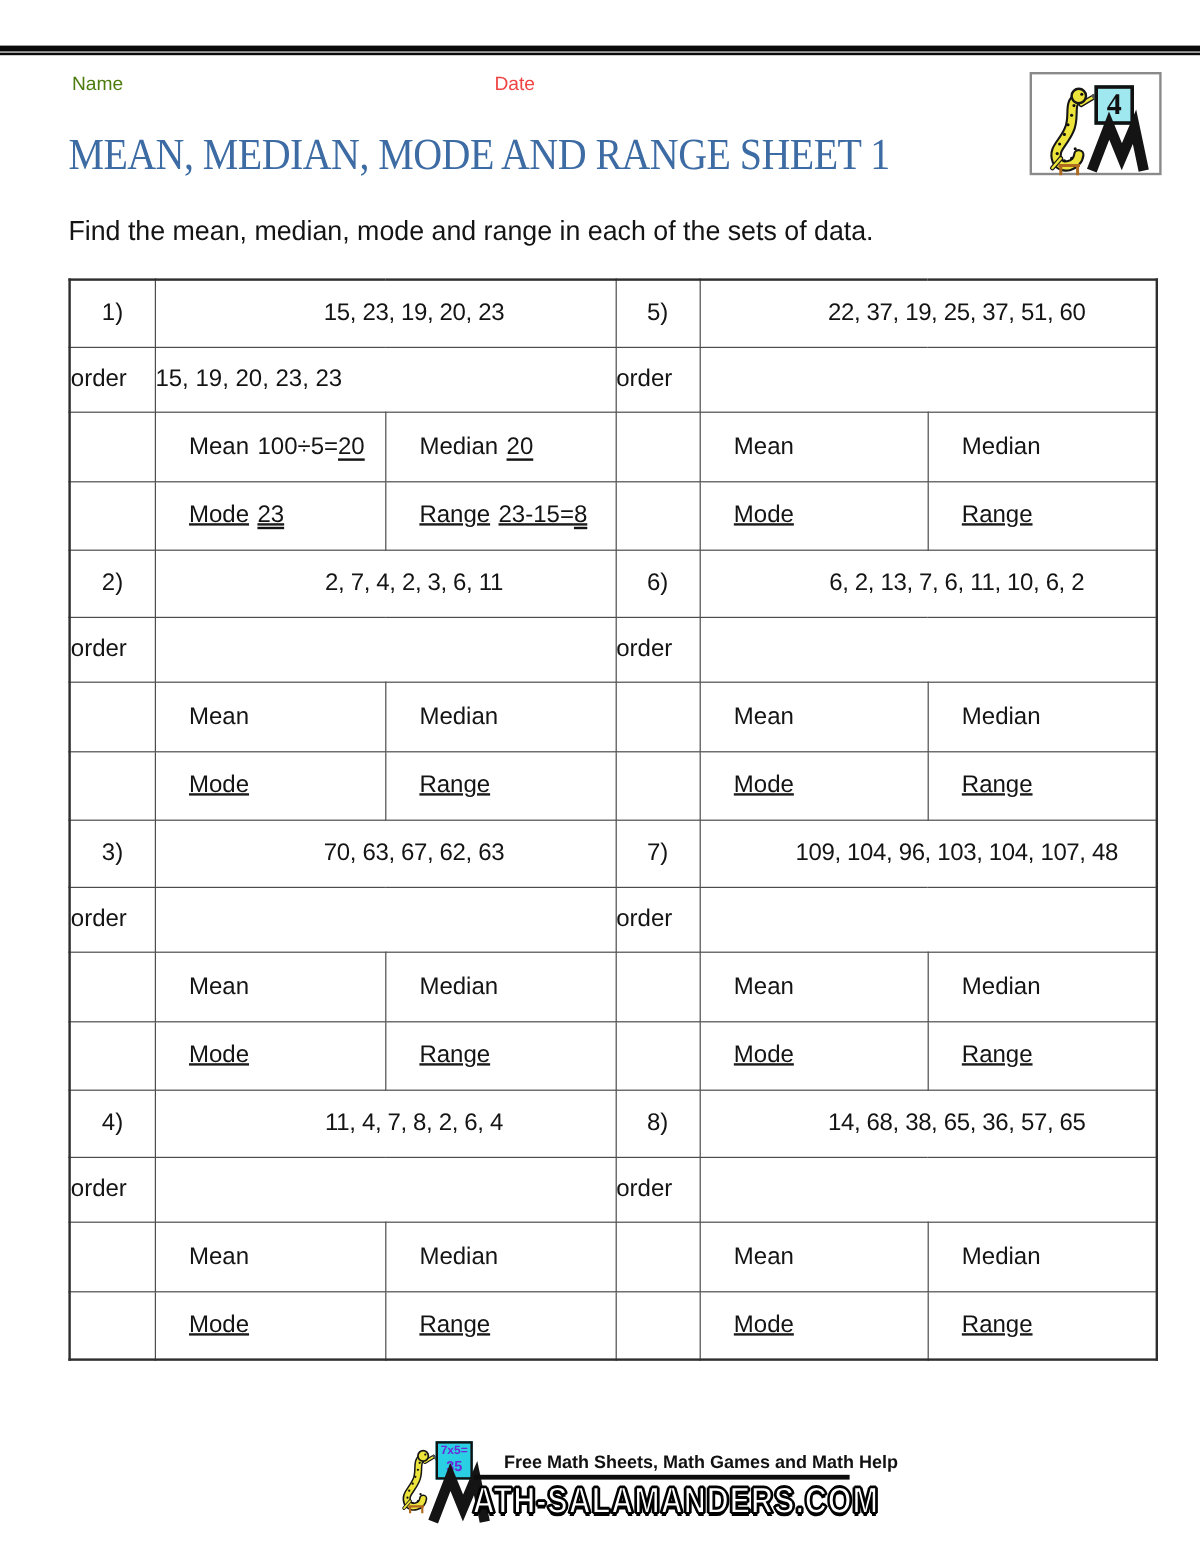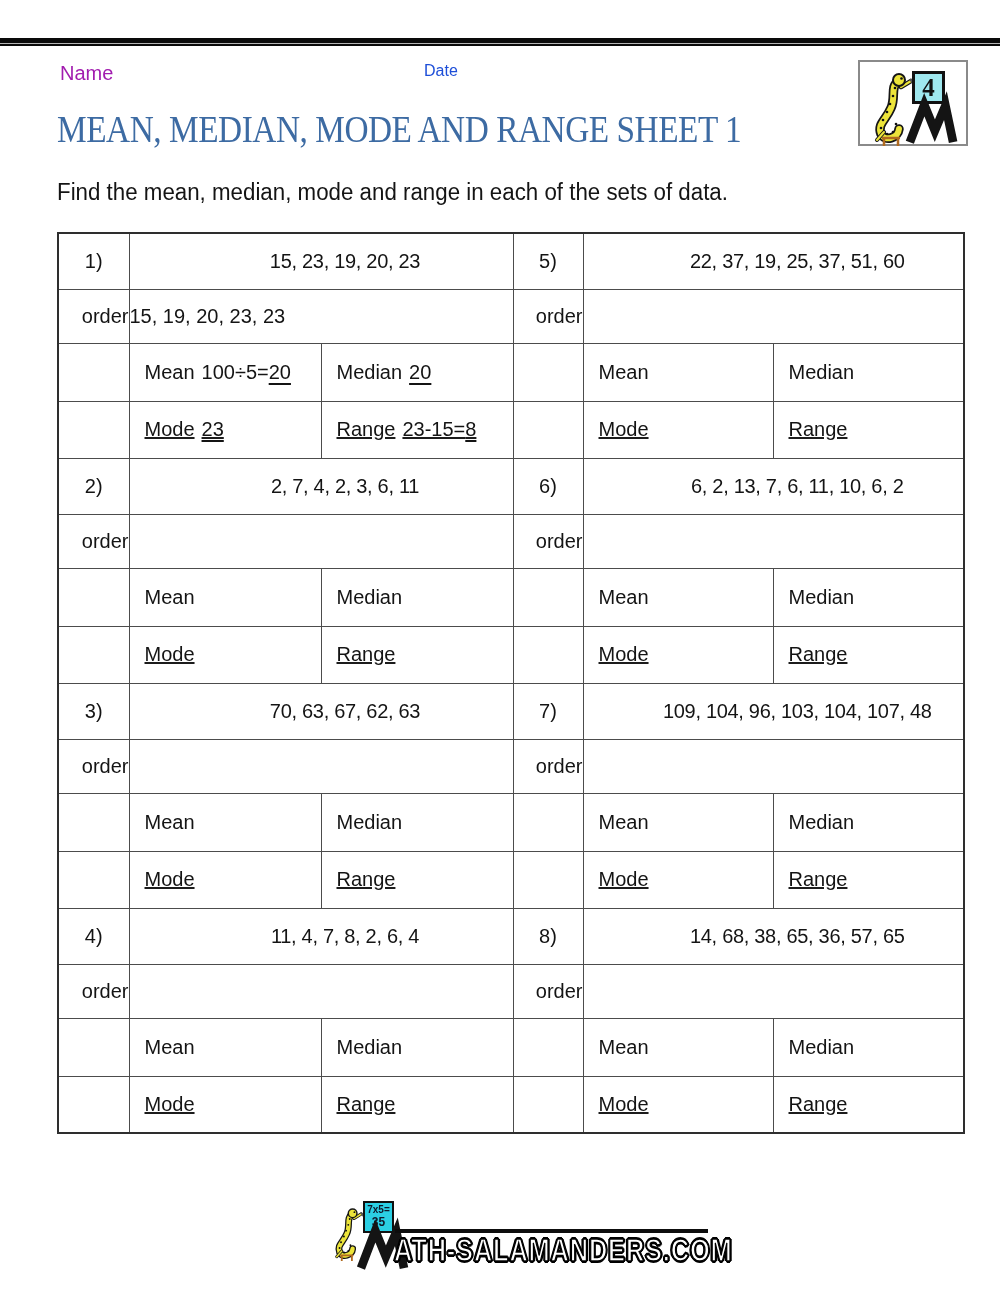--- a/index.html
+++ b/index.html
@@ -14,22 +14,22 @@
   .page{
     position:relative;width:1000px;height:1294px;background:#fff;
     font-family:"Liberation Sans",sans-serif;color:var(--ink);overflow:hidden;
   }
   
   .topbar{position:absolute;left:0;top:38px;width:1000px;}
   .topbar .b1{height:5px;background:#0a0a0a;}
   .topbar .b2{height:1px;background:#b5b5b5;}
   .topbar .b3{height:2px;background:#0a0a0a;}
 
-  .name-label{position:absolute;left:60px;top:62px;font-size:20px;color:#a21caf;}
-  .date-label{position:absolute;left:424px;top:62px;font-size:16px;color:#1d4ed8;}
+  .name-label{position:absolute;left:60px;top:62px;font-size:16px;color:#4d7c0f;}
+  .date-label{position:absolute;left:412px;top:62px;font-size:16px;color:#ef4444;}
 
   
   .badge{position:absolute;left:858px;top:60px;width:110px;height:86px;
     background:#fff;border:2px solid #8a8a8a;}
   .badge .sala{position:absolute;left:12px;top:8px;overflow:visible;}
   .badge .numbox{position:absolute;left:52px;top:9px;width:33px;height:33px;
     background:var(--cyan-light);border:3px solid #111;display:flex;align-items:center;justify-content:center;
     font-family:"Liberation Serif",serif;font-weight:bold;font-size:25px;color:#111;}
   .badge .m-svg{position:absolute;left:46px;top:37px;overflow:visible;}
 
@@ -42,32 +42,32 @@
   
   table.sheet{position:absolute;left:57px;top:232px;width:906px;
     border-collapse:collapse;table-layout:fixed;border:2px solid #2e2e2e;}
   table.sheet td{border:1px solid #4c4c4c;font-size:20px;color:#141414;overflow:hidden;}
   tr.r-data{height:56px;}
   tr.r-order{height:54px;}
   tr.r-stat1{height:58px;}
   tr.r-stat2{height:57px;text-decoration:underline;}
   td.num{text-align:center;font-size:21px;}
   td.data{text-align:center;letter-spacing:-0.3px;padding-left:48px;}
-  td.olbl{text-align:right;font-size:14px;margin-top:20px;}
+  td.olbl{text-align:left;font-size:14px;margin-top:20px;}
   td.oval{text-align:left;}
-  td.stat{padding-left:15px;text-align:left;}
+  td.stat{padding-left:28px;text-align:left;}
   .sval{margin-left:7px;}
   .answer{text-decoration:underline;text-decoration-thickness:2px;text-underline-offset:4px;}
 
   
   .footer-sala{position:absolute;left:332px;top:1206px;overflow:visible;}
   .footer-numbox{position:absolute;left:363px;top:1201px;width:31px;height:32px;
     background:var(--cyan-bright);border:2px solid #111;display:flex;flex-direction:column;
     align-items:center;justify-content:center;line-height:1.05;
-    font-weight:bold;color:#0f172a;}
+    font-weight:bold;color:#6d28d9;}
   .footer-numbox .l1{font-size:10px;}
   .footer-numbox .l2{font-size:12px;}
   .footer-m{position:absolute;left:356px;top:1226px;overflow:visible;}
   .tagline{position:absolute;left:420px;top:1210px;font-size:15px;font-weight:bold;color:#111;}
   .footer-rule{position:absolute;left:395px;top:1229px;width:313px;height:4px;background:#0d0d0d;}
   .site{position:absolute;left:394px;top:1233px;font-size:31px;font-weight:bold;white-space:nowrap;
     color:#fff;letter-spacing:1px;transform:scaleX(0.82);transform-origin:left top;
     -webkit-text-stroke:1.5px #000;
     text-shadow:-2px 0 #000,2px 0 #000,0 -2px #000,0 2px #000,-1px -1px #000,1px -1px #000,-1px 1px #000,1px 1px #000;}
 
@@ -267,16 +267,17 @@
   <svg class="footer-sala" width="34" height="58" viewBox="0 0 44 80">
     <use href="#sala-def"></use>
   </svg>
   <div class="footer-numbox">
     <div class="l1">7x5=</div>
     <div class="l2">35</div>
   </div>
   <svg class="footer-m" width="52" height="44" viewBox="0 0 52 46">
     <use href="#m-def"></use>
   </svg>
+  <div class="tagline">Free Math Sheets, Math Games and Math Help</div>
   <div class="footer-rule"></div>
   <div class="site">ATH-SALAMANDERS.COM</div>
 
 </div>
 
 </body></html>

